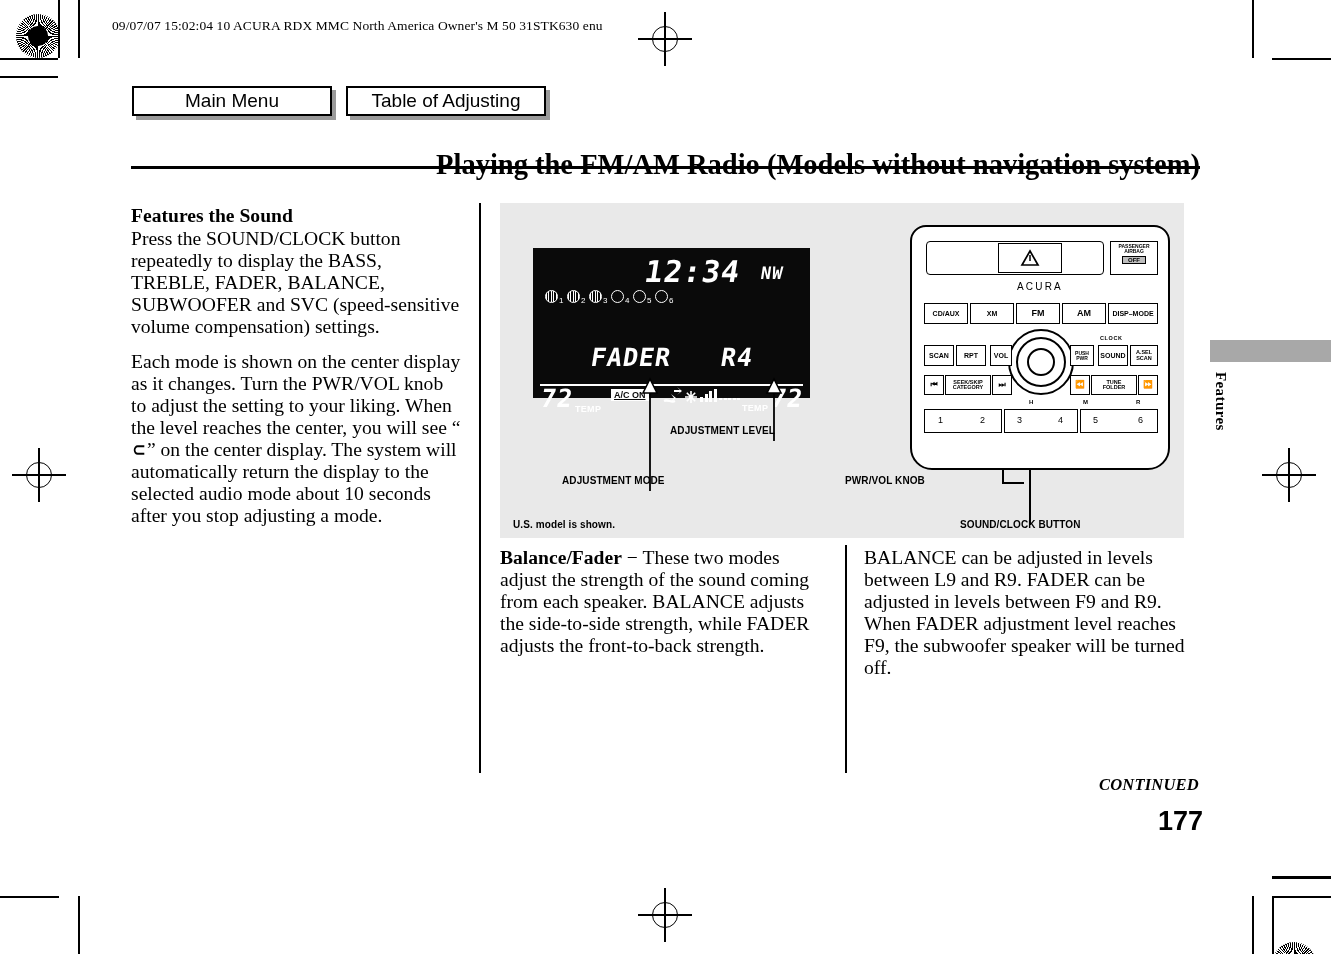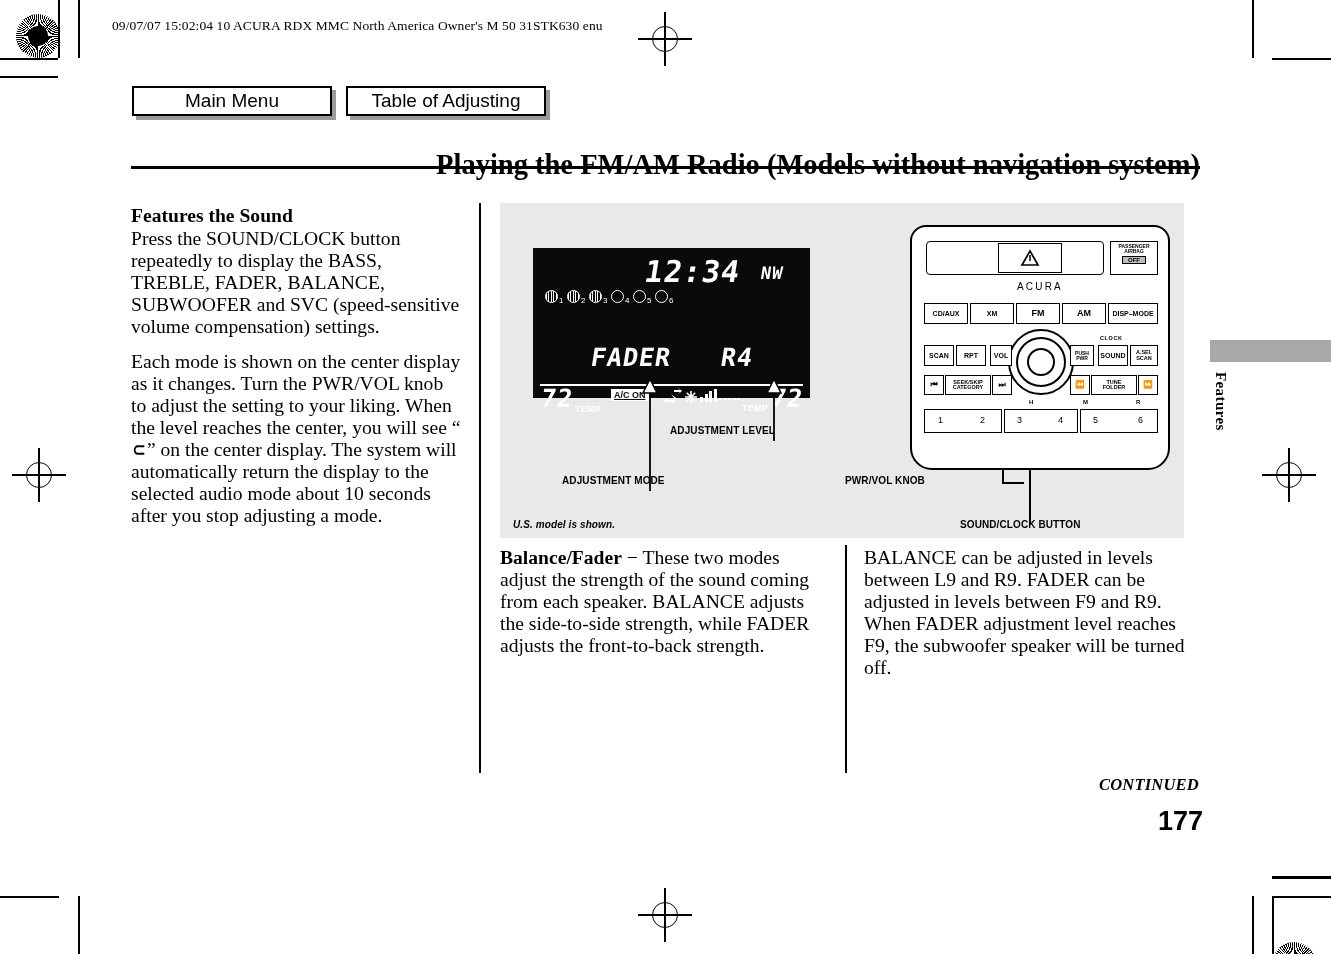--- a/index.html
+++ b/index.html
@@ -246,21 +246,21 @@
     <path d="M10 6 L3 20 L17 20 Z" fill="#fff" stroke="#000" stroke-width="1.6"></path>
     <path d="M10 20 L10 118" stroke="#000" stroke-width="1.8"></path>
   </svg>
   <svg class="abs" style="left:264px;top:170px;" width="20" height="70" viewBox="0 0 20 70">
     <path d="M10 6 L3 20 L17 20 Z" fill="#fff" stroke="#000" stroke-width="1.6"></path>
     <path d="M10 20 L10 68" stroke="#000" stroke-width="1.8"></path>
   </svg>
 
   <div class="abs figcap" style="left:170px;top:222px;">ADJUSTMENT LEVEL</div>
   <div class="abs figcap" style="left:62px;top:272px;">ADJUSTMENT MODE</div>
-  <div class="abs figcap" style="left:13px;top:316px;font-style:italic;">U.S. model is shown.</div>
+  <div class="abs figcap" style="left:13px;top:316px;">U.S. model is shown.</div>
   <div class="abs figcap" style="left:345px;top:272px;">PWR/VOL KNOB</div>
   <div class="abs figcap" style="left:460px;top:316px;">SOUND/CLOCK BUTTON</div>
 
   <svg class="abs" style="left:490px;top:152px;" width="35" height="136" viewBox="0 0 35 136">
     <path d="M13 8 L6 22 L20 22 Z" fill="#000"></path>
     <path d="M13 20 L13 128 L34 128" stroke="#000" stroke-width="2" fill="none"></path>
   </svg>
 
   <svg class="abs" style="left:520px;top:152px;" width="20" height="172" viewBox="0 0 20 172">
     <path d="M10 8 L3 22 L17 22 Z" fill="#000"></path>

